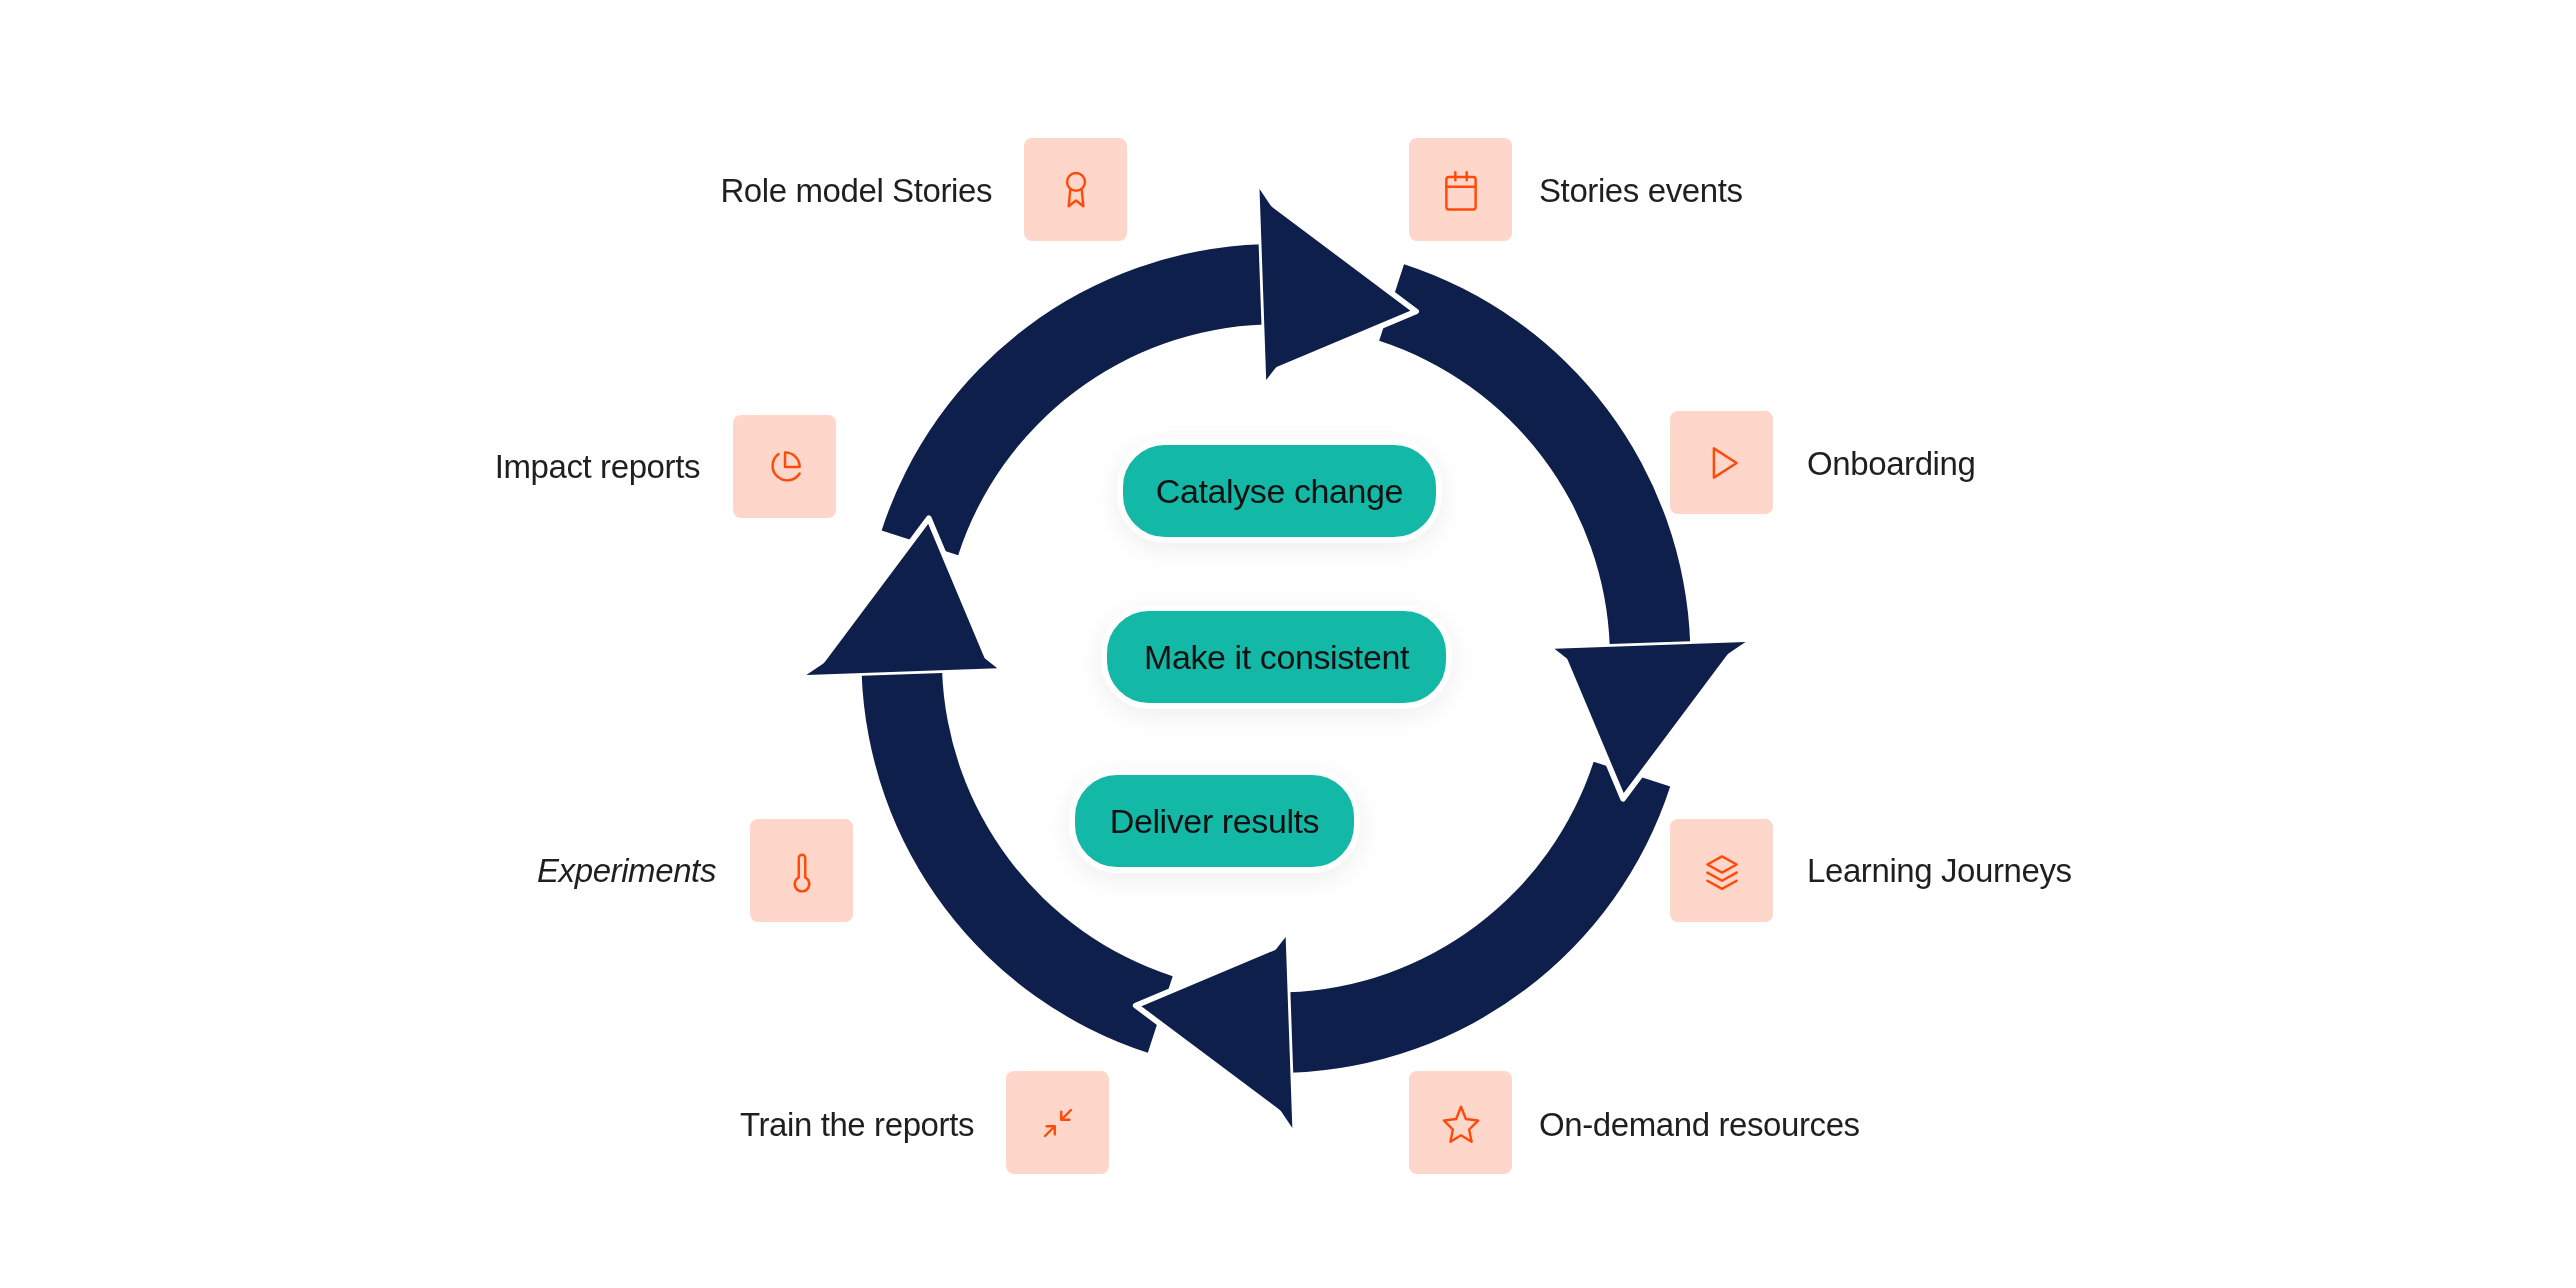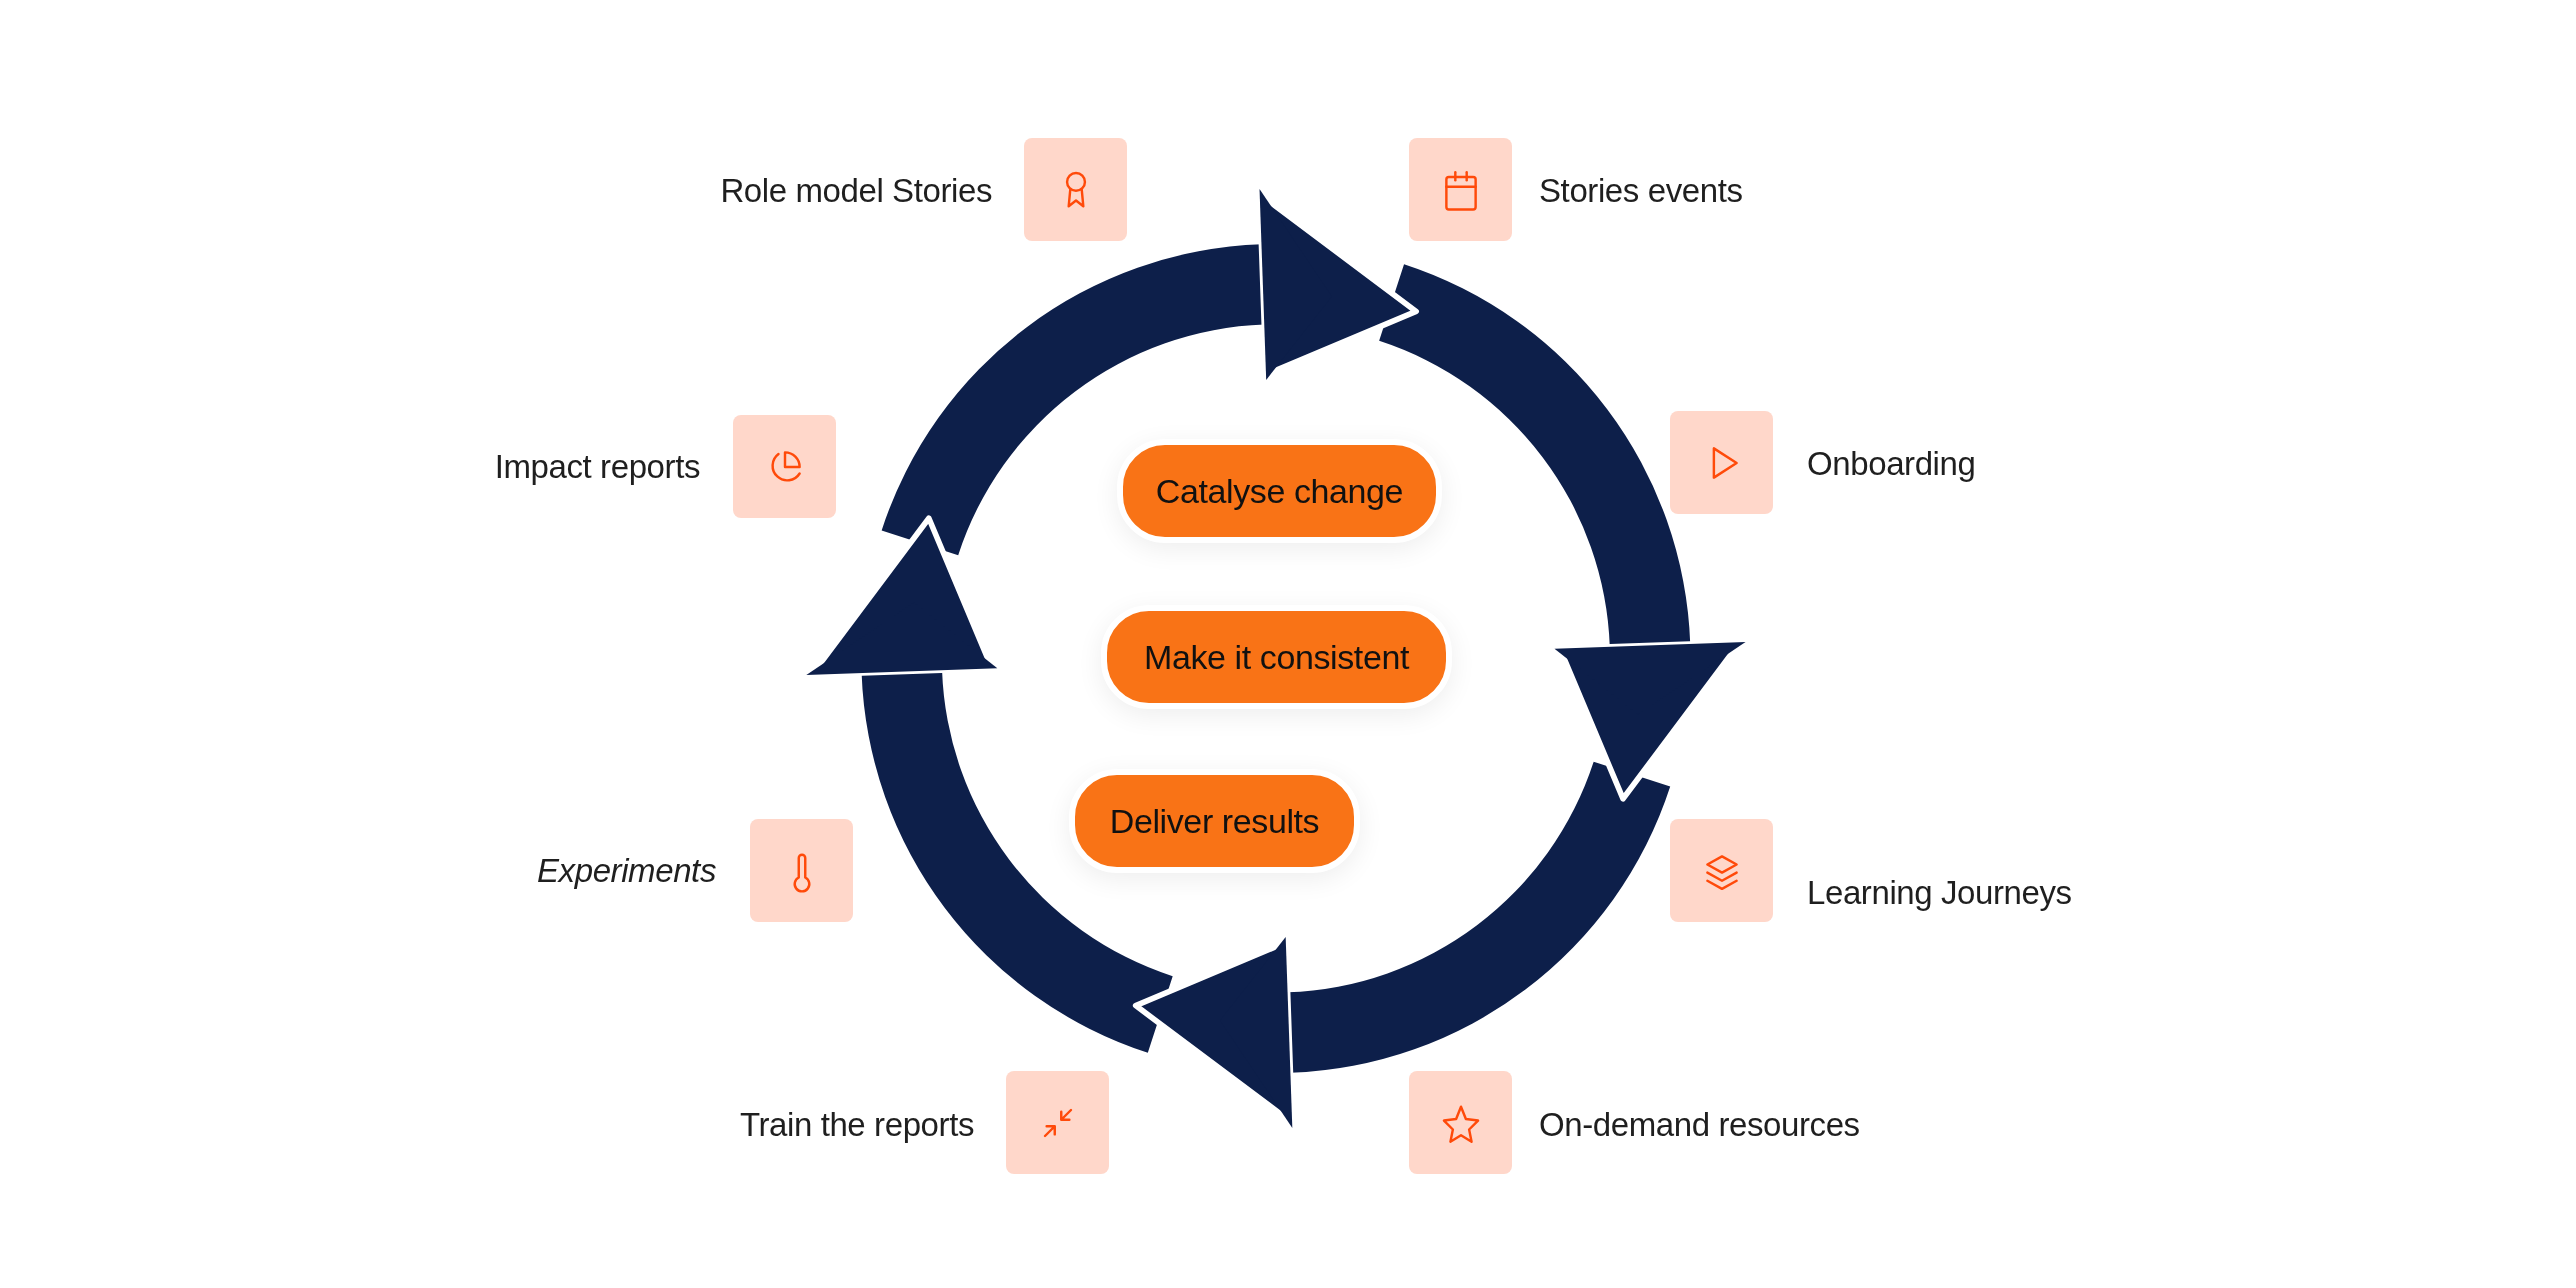--- a/index.html
+++ b/index.html
@@ -6,21 +6,21 @@
   body { width: 2576px; height: 1288px; position: relative; overflow: hidden;
          font-family: "Liberation Sans", "DejaVu Sans", sans-serif; color: #1f1f1f; }
   #cycle { position: absolute; left: 0; top: 0; width: 2576px; height: 1288px; }
   .item-label { position: absolute; font-size: 33px; line-height: 52px; white-space: nowrap;
                 letter-spacing: -0.4px; color: #1f1f1f; }
   .item-label.left { text-align: right; }
   .icon-box { position: absolute; width: 103px; height: 103px; background: #FFD7CA;
               border-radius: 8px; display: flex; align-items: center; justify-content: center; }
   .icon-box svg { width: 52px; height: 52px; fill: none; stroke: #FF4A0A; stroke-width: 3;
                   stroke-linecap: round; stroke-linejoin: round; overflow: visible; }
-  .pill { position: absolute; height: 92px; border-radius: 48px; background: #f97316;
+  .pill { position: absolute; height: 92px; border-radius: 48px; background: #14b8a6;
           border: 6.4px solid #ffffff; box-shadow: 0 6.4px 27px rgba(0,0,0,0.07);
           display: flex; align-items: center; justify-content: center;
           font-size: 34px; color: #111; white-space: nowrap; letter-spacing: -0.4px; }
 </style>
 </head>
 <body>
 
 <svg id="cycle" viewBox="0 0 3200 1600" xmlns="http://www.w3.org/2000/svg">
   <g id="ring-group">
       <path d="M1095.2058941079958,658.8562478969019 A515,515 0 0 1 1567.0267591982122,303.31372408516563 L1570.5167088684623,403.25280678707526 A415,415 0 0 0 1190.3115457375113,689.7579473343967 Z" fill="#0D1F4A"></path>
@@ -63,21 +63,21 @@
 </div>
 <div class="item-label" style="left:1807px; top:438px;">Onboarding</div>
 
 <div class="icon-box" style="left:1670px; top:819px;">
   <svg viewBox="0 0 64 64">
     <path d="M14 24 L32 14 L50 24 L32 34 Z"></path>
     <path d="M14 34 L32 44 L50 34"></path>
     <path d="M14 44 L32 54 L50 44"></path>
   </svg>
 </div>
-<div class="item-label" style="left:1807px; top:845px;margin-top:22px;">Learning Journeys</div>
+<div class="item-label" style="left:1807px; top:845px;">Learning Journeys</div>
 
 <div class="icon-box" style="left:1409px; top:1071px;">
   <svg viewBox="0 0 64 64">
     <path d="M32 12 L38 27 L53 29 L42 40 L45 55 L32 47 L19 55 L22 40 L11 29 L26 27 Z"></path>
   </svg>
 </div>
 <div class="item-label" style="left:1539px; top:1099px;">On-demand resources</div>
 
 <div class="item-label left" style="right:1602px; top:1099px;">Train the reports</div>
 <div class="icon-box" style="left:1006px; top:1071px;">

